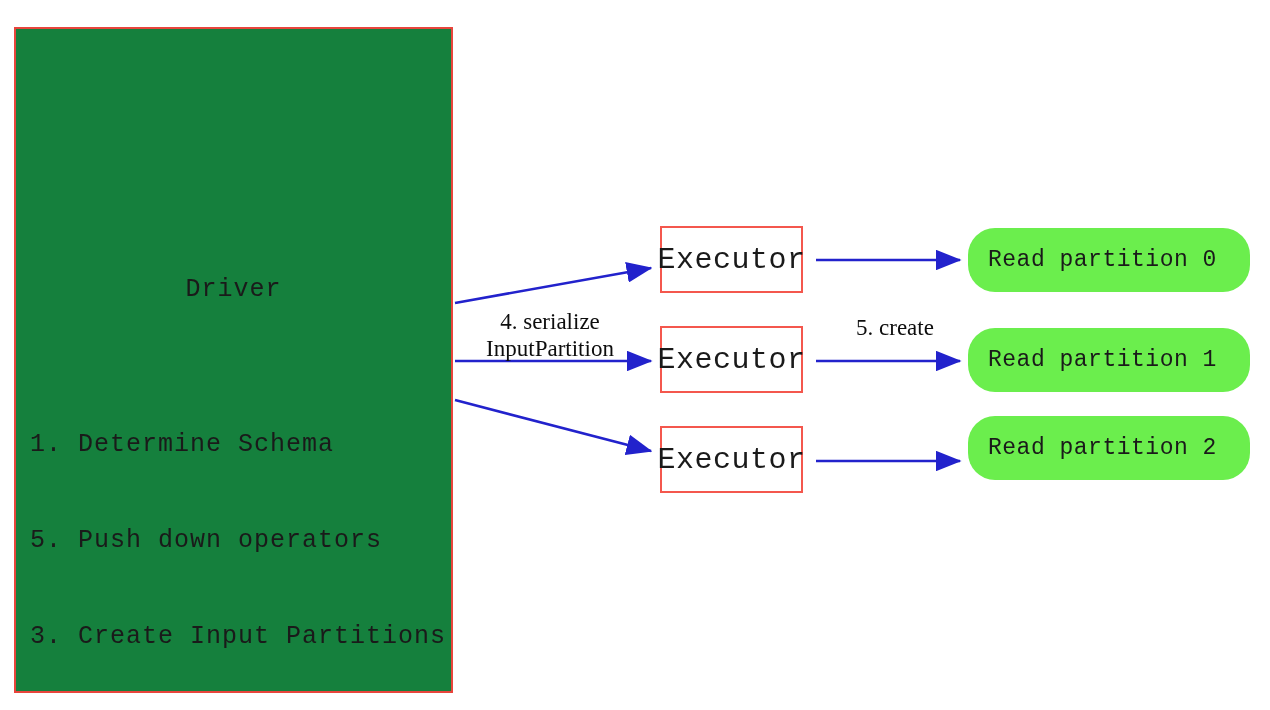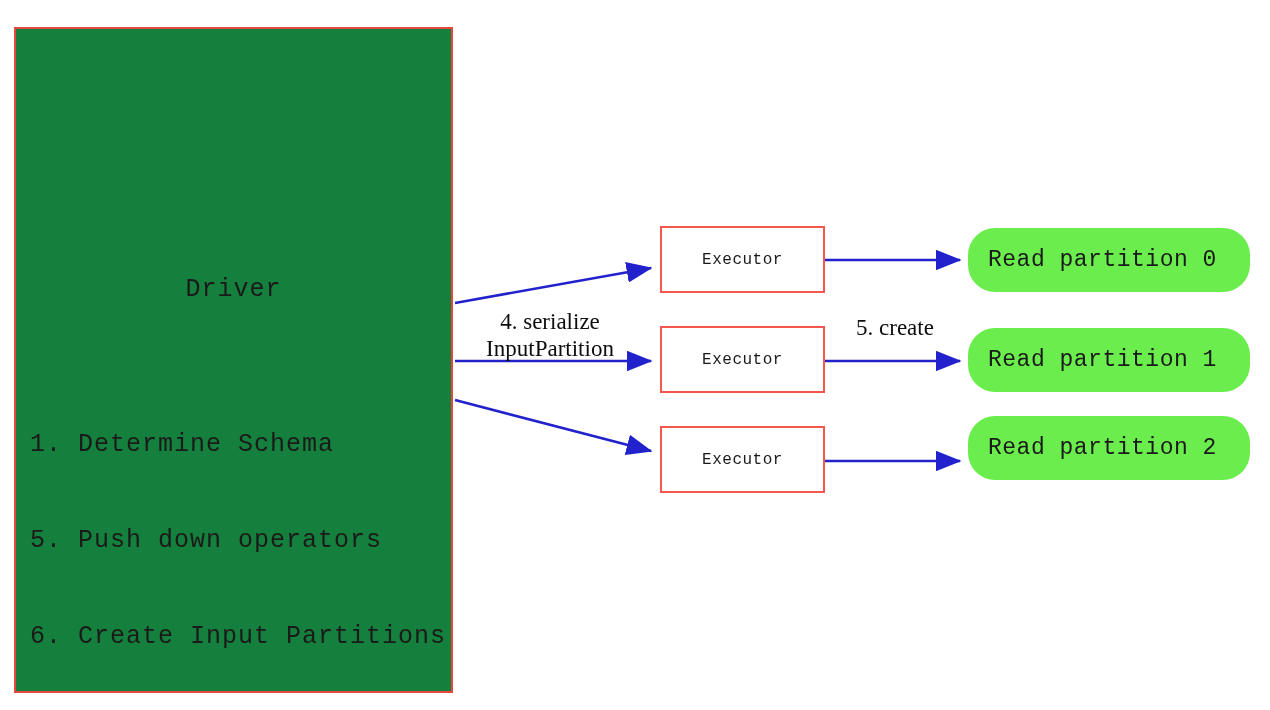--- a/index.html
+++ b/index.html
@@ -61,30 +61,30 @@
     line-height: 32px;
     color: #1a1a1a;
     letter-spacing: 1px;
     white-space: pre;
   }
   .driver-steps div { white-space: pre; }
 
   
   .exec-box {
     position: absolute;
-    width: 165px;
+    width: 143px;
     height: 67px;
     box-sizing: border-box;
     border: 2px solid #f4574d;
     background: #ffffff;
     display: flex;
     align-items: center;
     justify-content: center;
     font-family: "Liberation Mono", "DejaVu Sans Mono", monospace;
-    font-size: 16px;
+    font-size: 30px;
     color: #1a1a1a;
     letter-spacing: 0.5px;
   }
   .exec-1 { left: 660px; top: 226px; }
   .exec-2 { left: 660px; top: 326px; }
   .exec-3 { left: 660px; top: 426px; }
 
   
   .part-box {
     position: absolute;
@@ -162,21 +162,21 @@
     <g>
       <line x1="816" y1="461" x2="960" y2="461" stroke="#2222CC" stroke-width="2.6" marker-end="url(#ah)"></line>
     </g>
   </svg>
 
   <div class="driver-box">
     <div class="driver-title">Driver</div>
     <div class="driver-steps">
       <div>1. Determine Schema</div>
       <div>5. Push down operators</div>
-      <div>6. Create Input Partitions</div>
+      <div>3. Create Input Partitions</div>
     </div>
   </div>
 
   <div class="exec-box exec-1">Executor</div>
   <div class="exec-box exec-2">Executor</div>
   <div class="exec-box exec-3">Executor</div>
 
   <div class="part-box part-1">Read partition 0</div>
   <div class="part-box part-2">Read partition 1</div>
   <div class="part-box part-3">Read partition 2</div>

